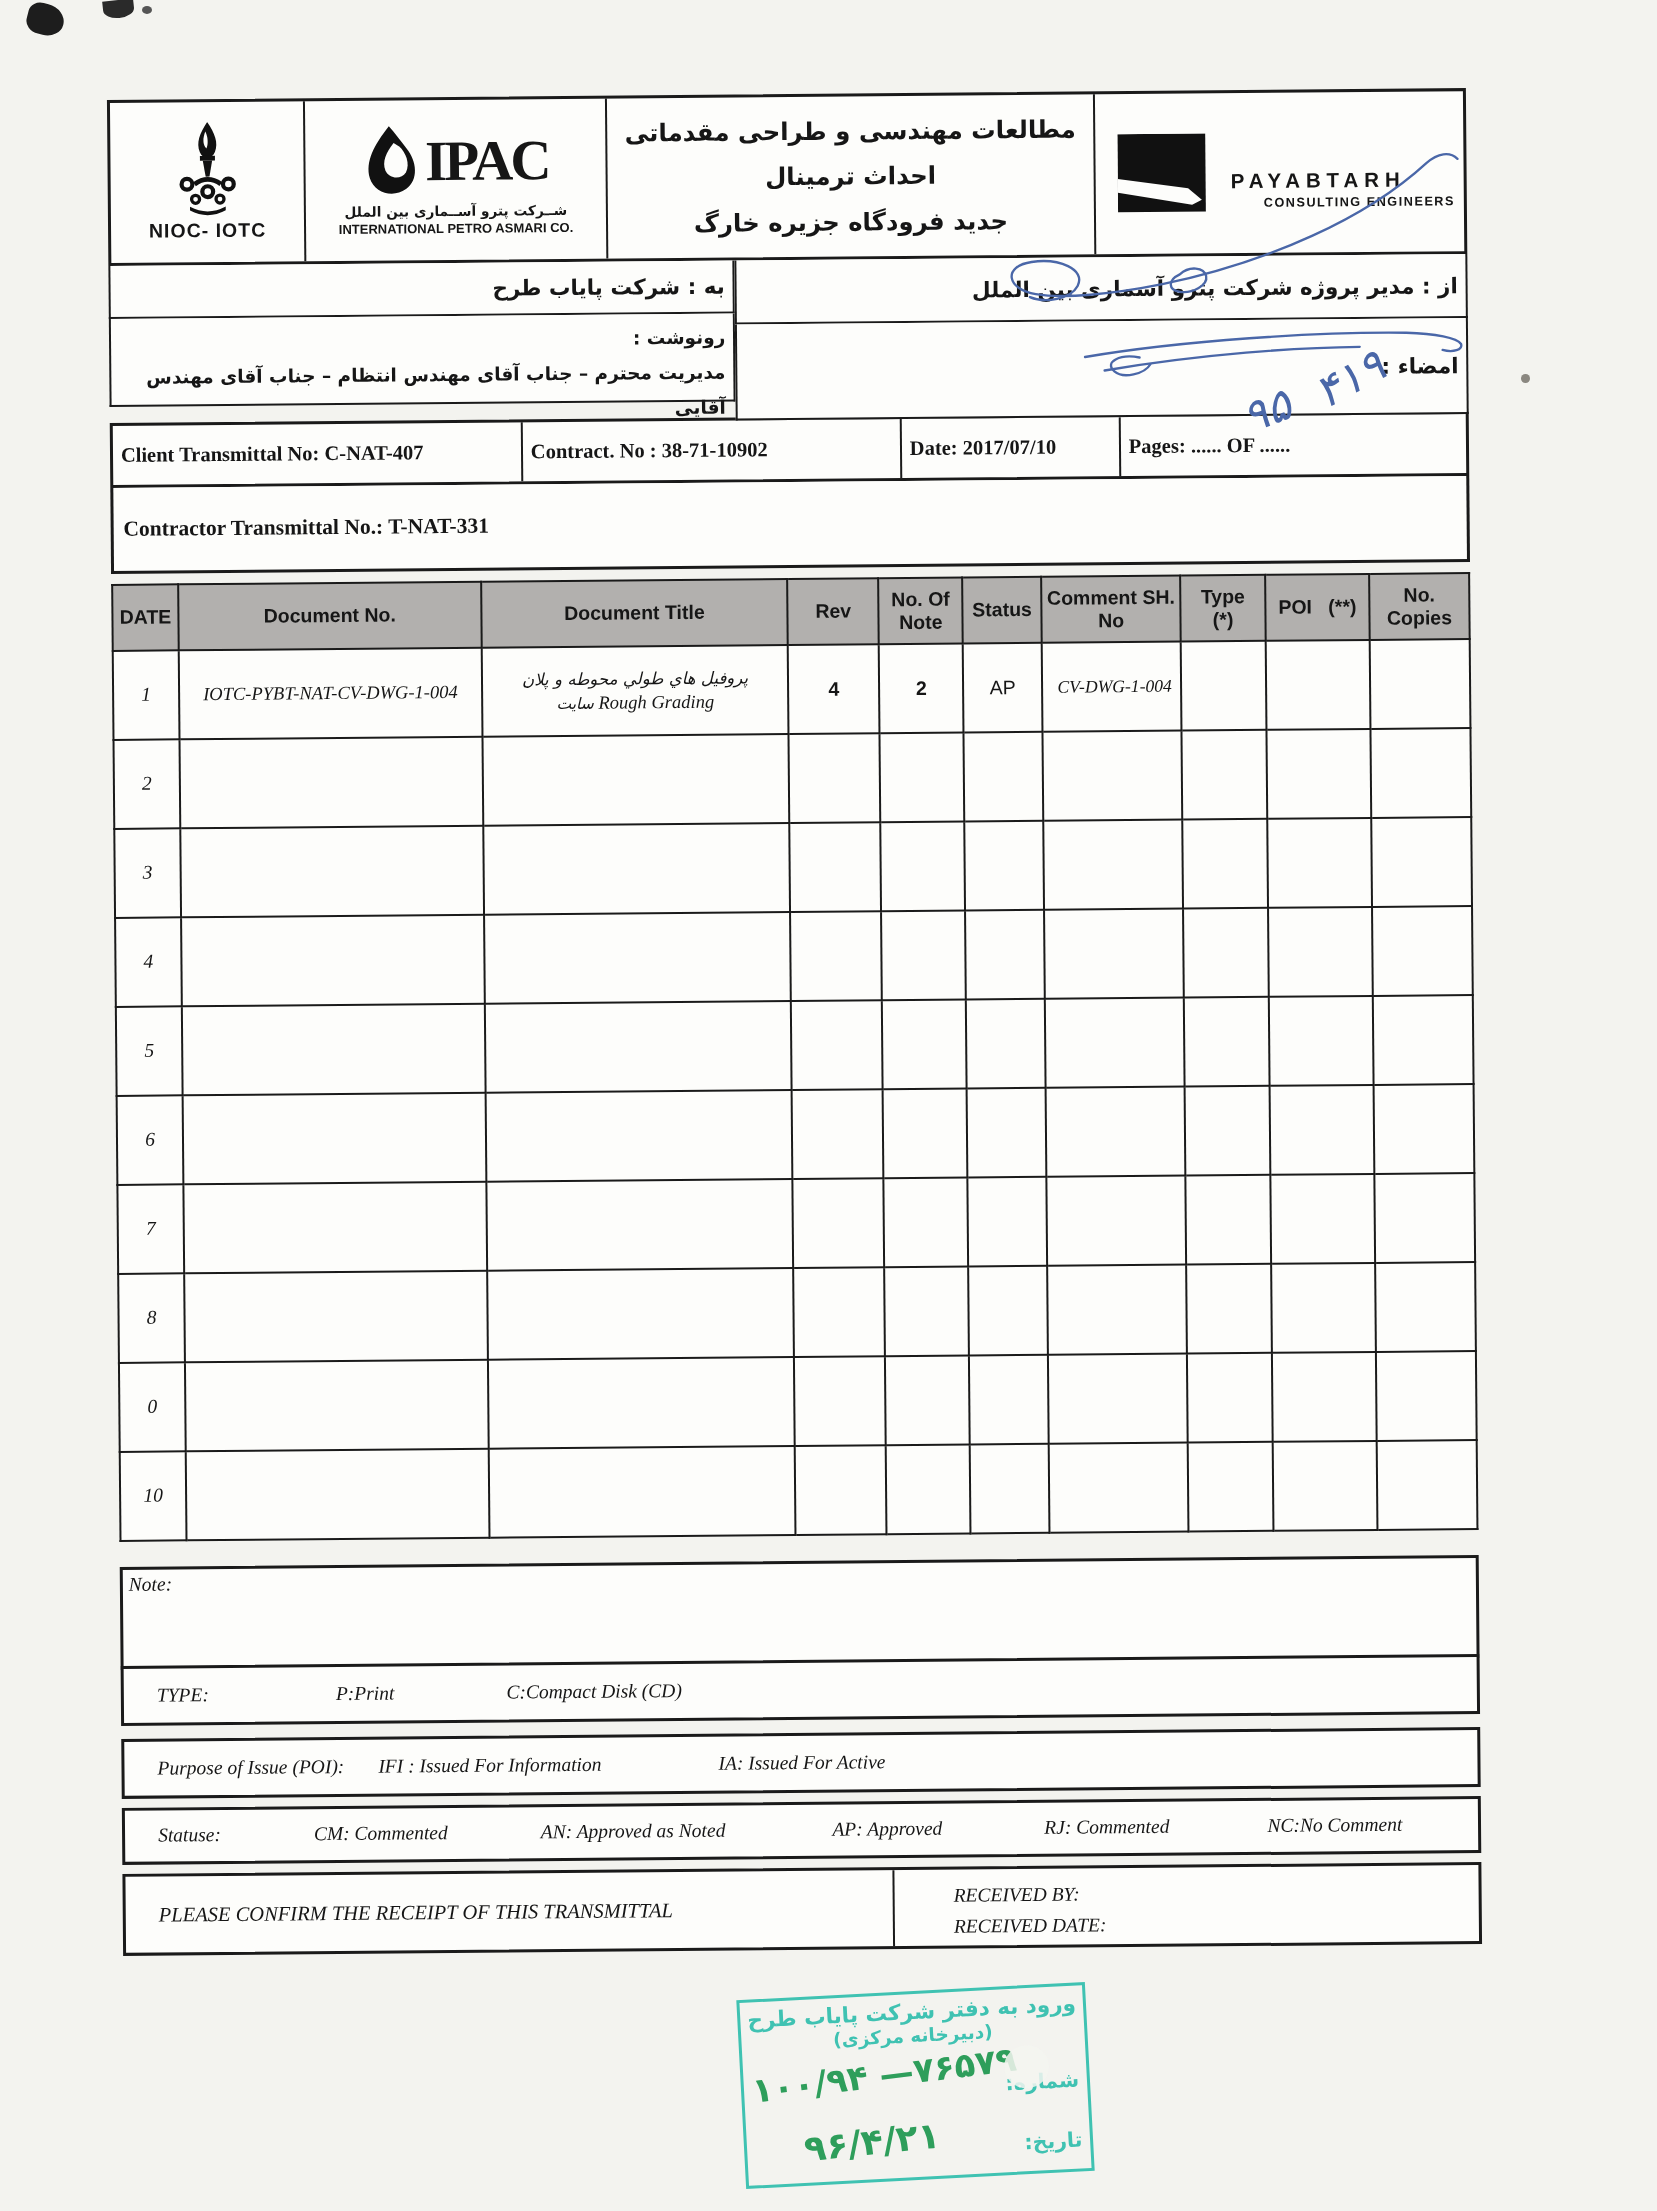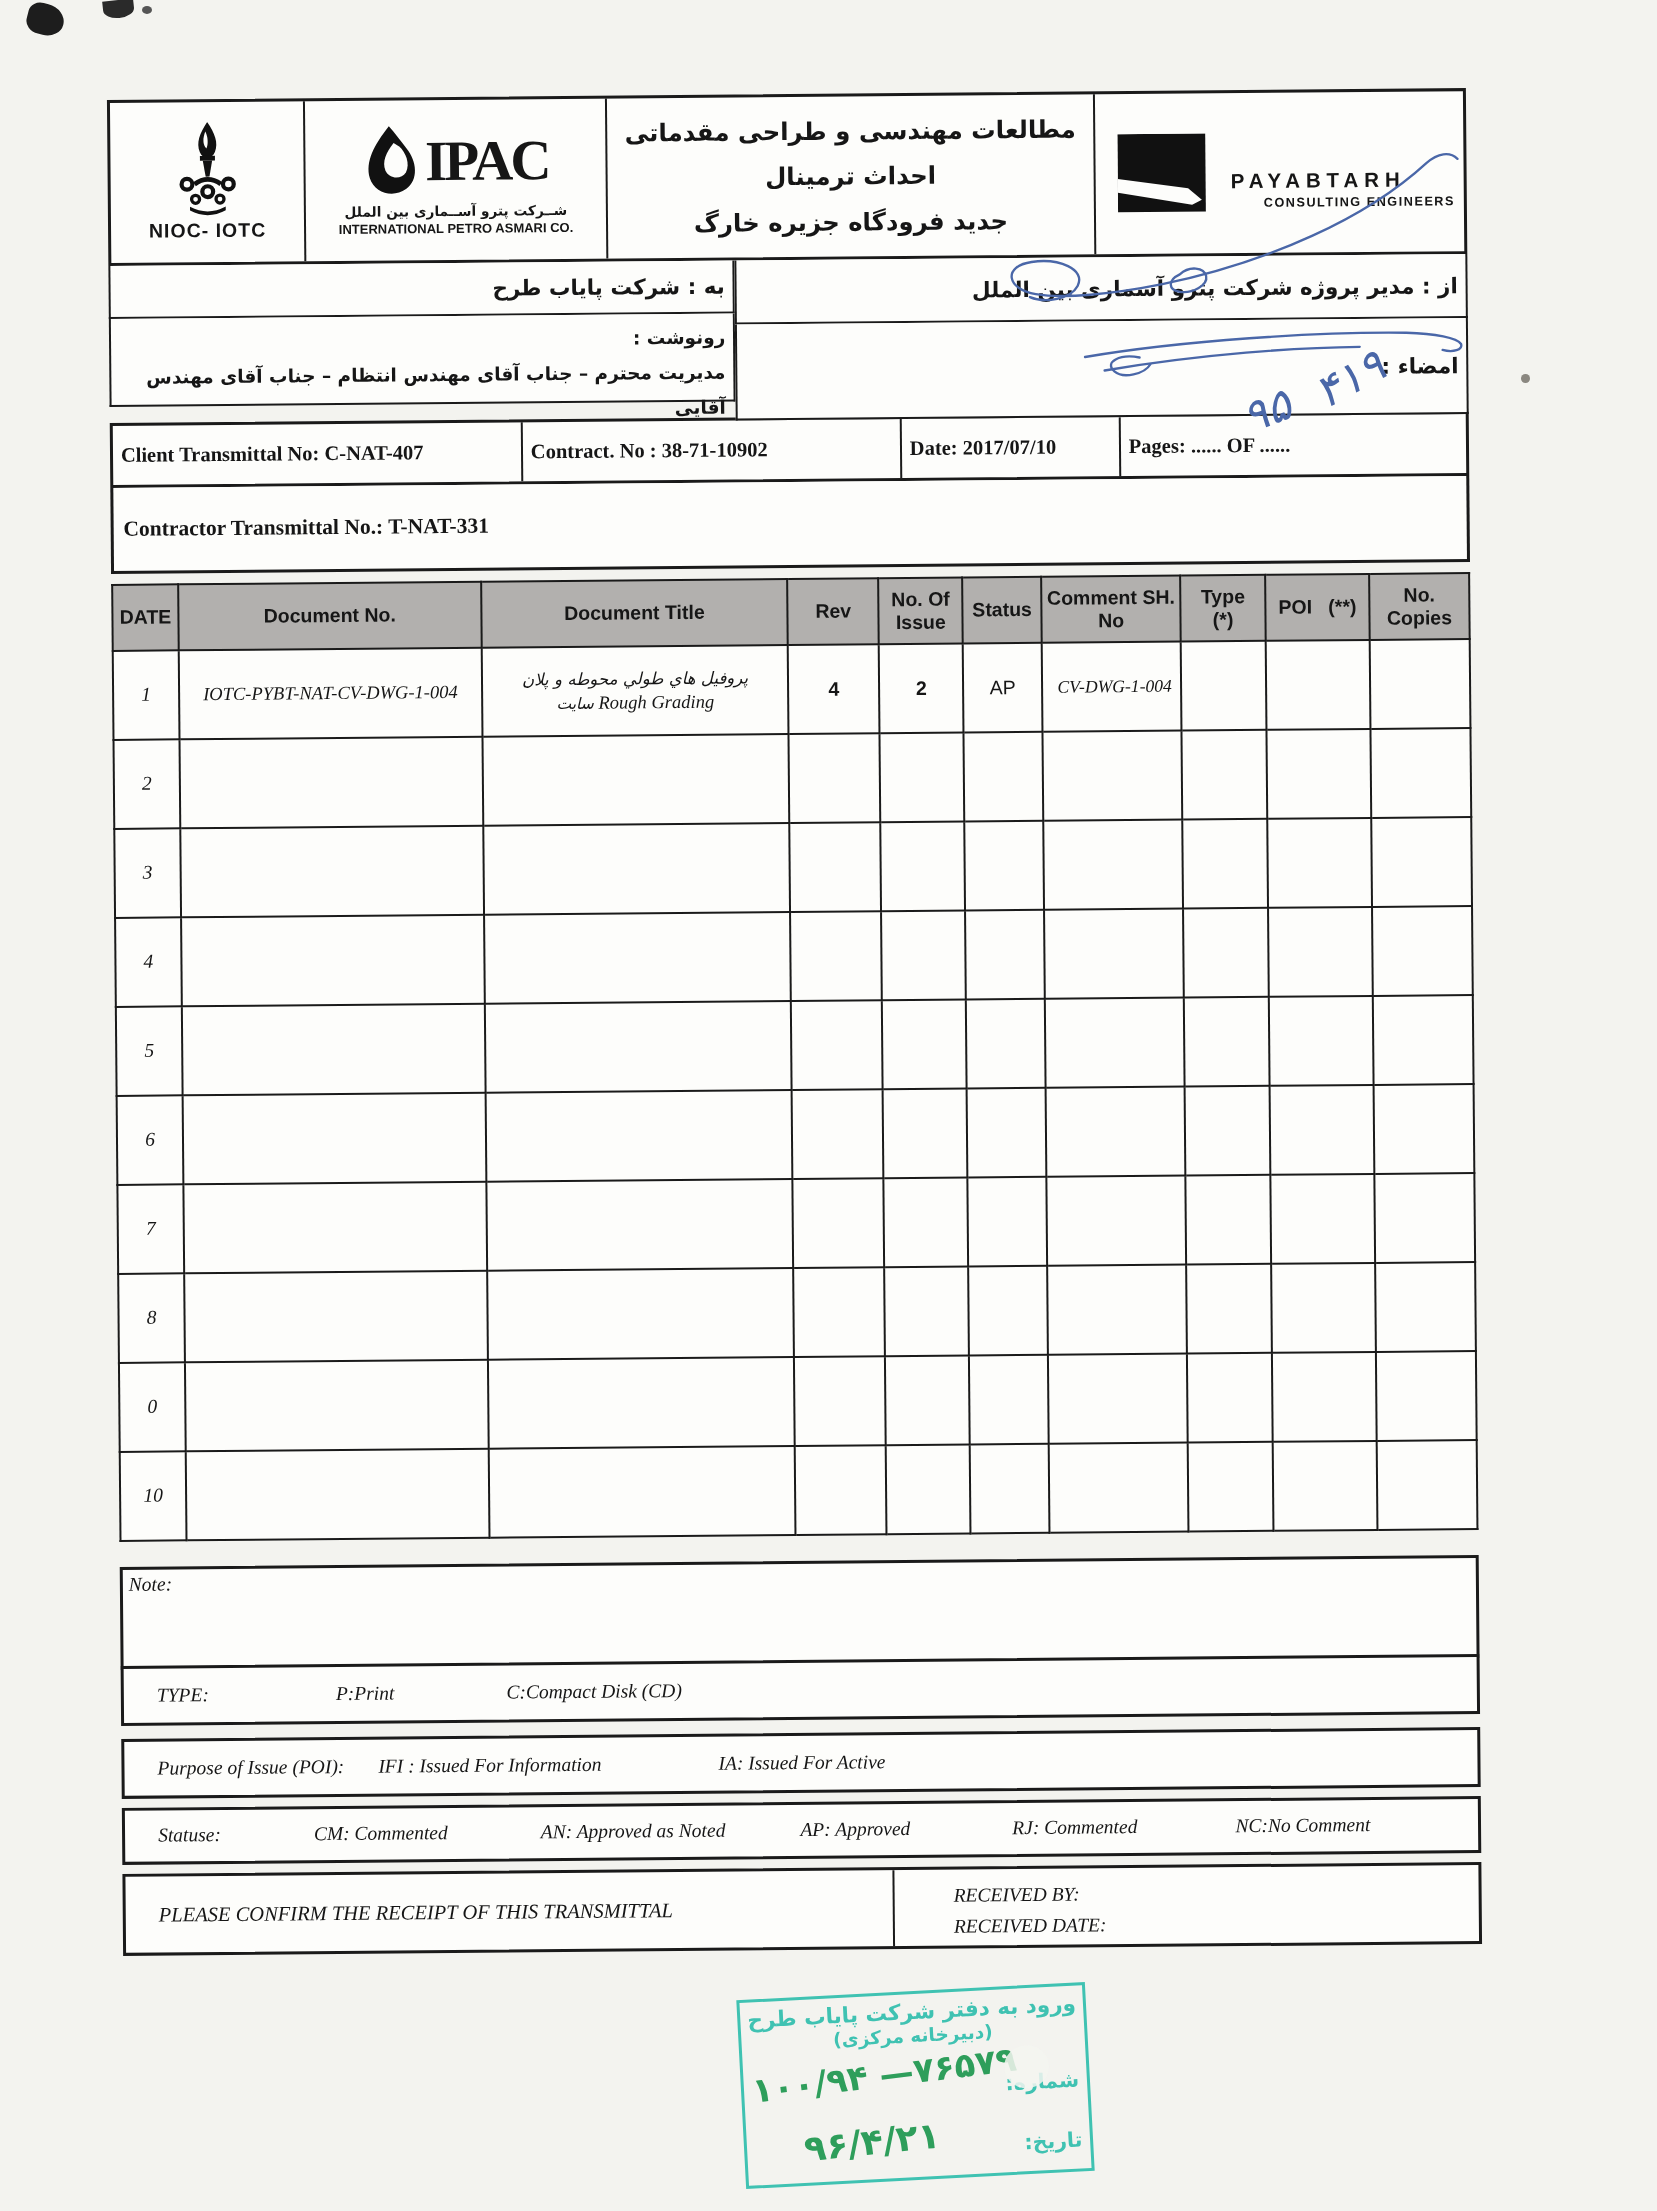--- a/index.html
+++ b/index.html
@@ -95,21 +95,21 @@
               font-style:italic; font-size:19.5px; padding:3.9px 0 0 5.9px; }
   .legend { border:3.9px solid #1a1a1a; background:#fdfdfb; font-style:italic; font-size:19.5px;
             display:flex; align-items:center; }
   .type-row { height:60px; margin-top:-3.9px; }
   .poi-row  { height:60px; margin-top:12.7px; }
   .status-row { height:57px; margin-top:8.8px; }
   .m1 { margin-left:33px; } 
   .type-row .m2 { margin-left:127px; } .type-row .m3 { margin-left:112px; }
   .poi-row .m2 { margin-left:34px; } .poi-row .m3 { margin-left:117px; }
   .status-row .m2 { margin-left:93px; } .status-row .m3 { margin-left:93px; }
-  .status-row .m4 { margin-left:75px; } .status-row .m5 { margin-left:102px; } .status-row .m6 { margin-left:98px; }
+  .status-row .m4 { margin-left:107px; } .status-row .m5 { margin-left:102px; } .status-row .m6 { margin-left:98px; }
   .confirm-row { display:flex; height:82px; border:3.9px solid #1a1a1a; margin-top:9.8px; background:#fdfdfb; }
   .confirm-left { width:769px; border-right:2.9px solid #1a1a1a; display:flex; align-items:center;
                   padding-left:33px; font-style:italic; font-size:20.5px; }
   .confirm-right { flex:1; padding:9.8px 0 0 59px; font-style:italic; font-size:19.5px; line-height:1.6; }
 
   
   .stamp {
     position:absolute; left:741px; top:1991px; width:349px; height:189px;
     border:3.9px solid #3fc2b2; transform:rotate(-3deg); color:#3fc2b2;
     font-family:"DejaVu Sans", sans-serif; font-weight:bold; direction:rtl;
@@ -239,21 +239,21 @@
           <col style="width:85px">
         <col style="width:104px">
           <col style="width:100px">
       </colgroup>
       <thead>
         <tr>
           <th>DATE</th>
           <th>Document No.</th>
           <th>Document Title</th>
           <th>Rev</th>
-          <th>No. Of Issue</th>
+          <th>No. Of Note</th>
           <th>Status</th>
           <th>Comment SH. No</th>
           <th>
             <div>Type</div>
             <div>(*)</div>
           </th>
           <th>
             <span>POI</span>&nbsp;&nbsp;
             <span>(**)</span>
           </th>

